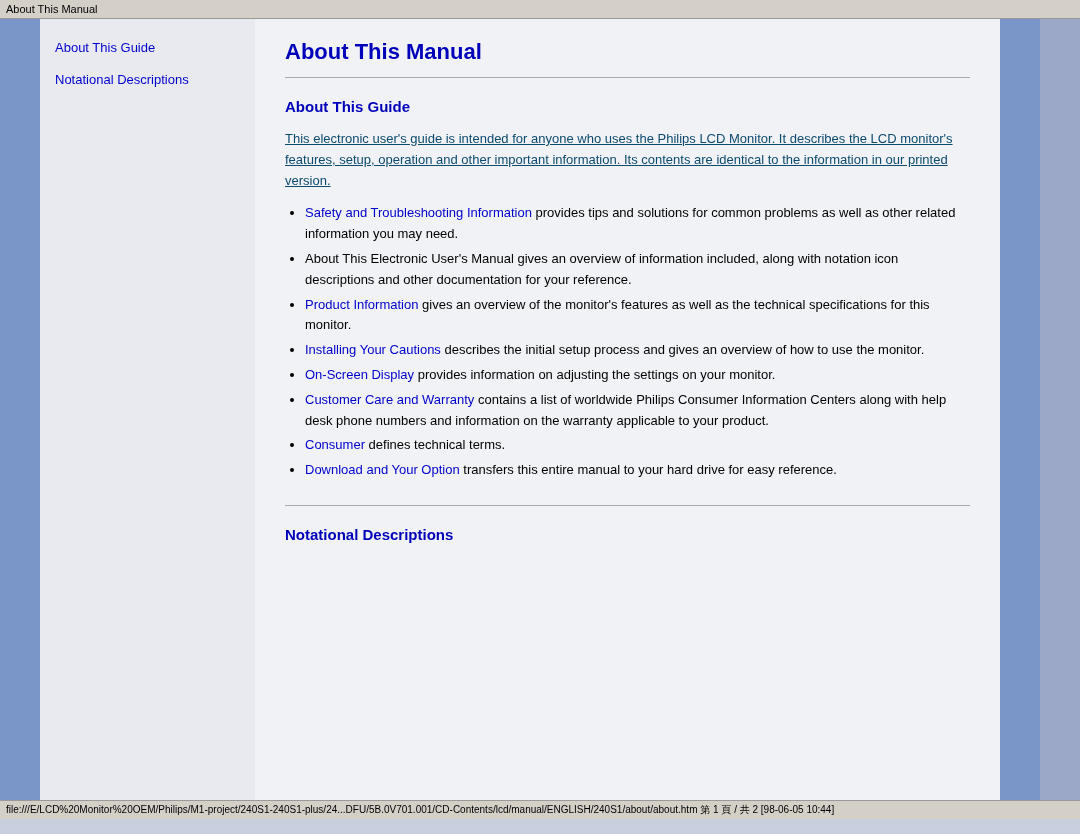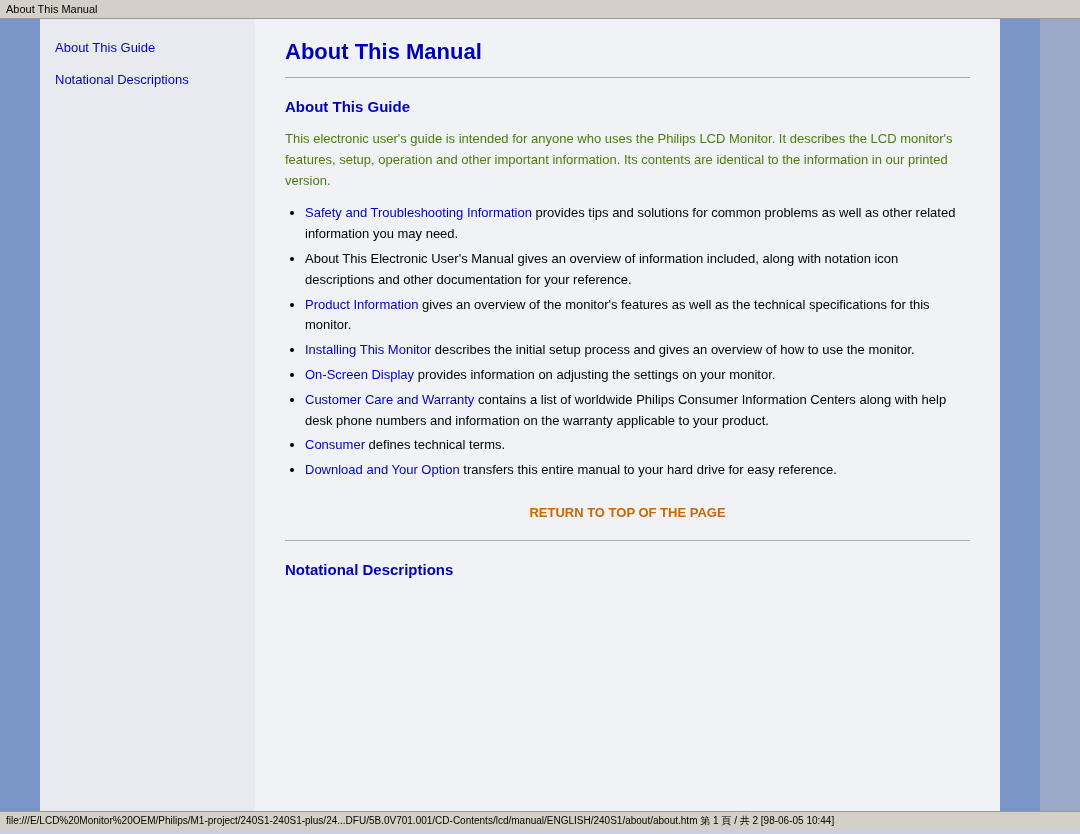--- a/index.html
+++ b/index.html
@@ -97,22 +97,23 @@
     .section-title {
       font-size: 15px;
       font-weight: bold;
       color: #0000bb;
       margin-bottom: 14px;
     }
 
     .body-text {
       font-size: 13px;
       line-height: 1.6;
-      color: #4d7c0f;
+      color: #0c4a6e;
       margin-bottom: 12px;
+      text-decoration: underline;
     }
 
     ul.bullet-list {
       margin-left: 20px;
       margin-bottom: 24px;
     }
 
     ul.bullet-list li {
       font-size: 13px;
       line-height: 1.6;
@@ -152,21 +153,21 @@
     }
 
     
     .status-bar {
       background: #d4d0c8;
       padding: 2px 6px;
       font-size: 10px;
       color: #000;
       border-top: 1px solid #999;
       position: fixed;
-      bottom: 4px;
+      bottom: 15px;
       width: 1080px;
     }
   </style>
 </head>
 <body>
 
 <div class="title-bar">
   <span>About This Manual</span>
 </div>
 
@@ -194,40 +195,37 @@
         <li>
           <a href="#safety">Safety and Troubleshooting Information</a> provides tips and solutions for common problems as well as other related information you may need.
         </li>
         <li>
           About This Electronic User's Manual gives an overview of information included, along with notation icon descriptions and other documentation for your reference.
         </li>
         <li>
           <a href="#product">Product Information</a> gives an overview of the monitor's features as well as the technical specifications for this monitor.
         </li>
         <li>
-          <a href="#installing">Installing This Monitor</a> describes the initial setup process and gives an overview of how to use the monitor.
+          <a href="#installing">Installing Your Cautions</a> describes the initial setup process and gives an overview of how to use the monitor.
         </li>
         <li>
           <a href="#osd">On-Screen Display</a> provides information on adjusting the settings on your monitor.
         </li>
         <li>
           <a href="#warranty">Customer Care and Warranty</a> contains a list of worldwide Philips Consumer Information Centers along with help desk phone numbers and information on the warranty applicable to your product.
         </li>
         <li>
           <a href="#glossary">Consumer</a> defines technical terms.
         </li>
         <li>
           <a href="#download">Download and Your Option</a> transfers this entire manual to your hard drive for easy reference.
         </li>
       </ul>
     </div>
 
-    <div class="return-link">
-      <a href="#top">RETURN TO TOP OF THE PAGE</a>
-    </div>
 
     <hr>
 
     <div id="notational">
       <h2 class="notational-title">Notational Descriptions</h2>
 
 
     </div>
 
   </div>

